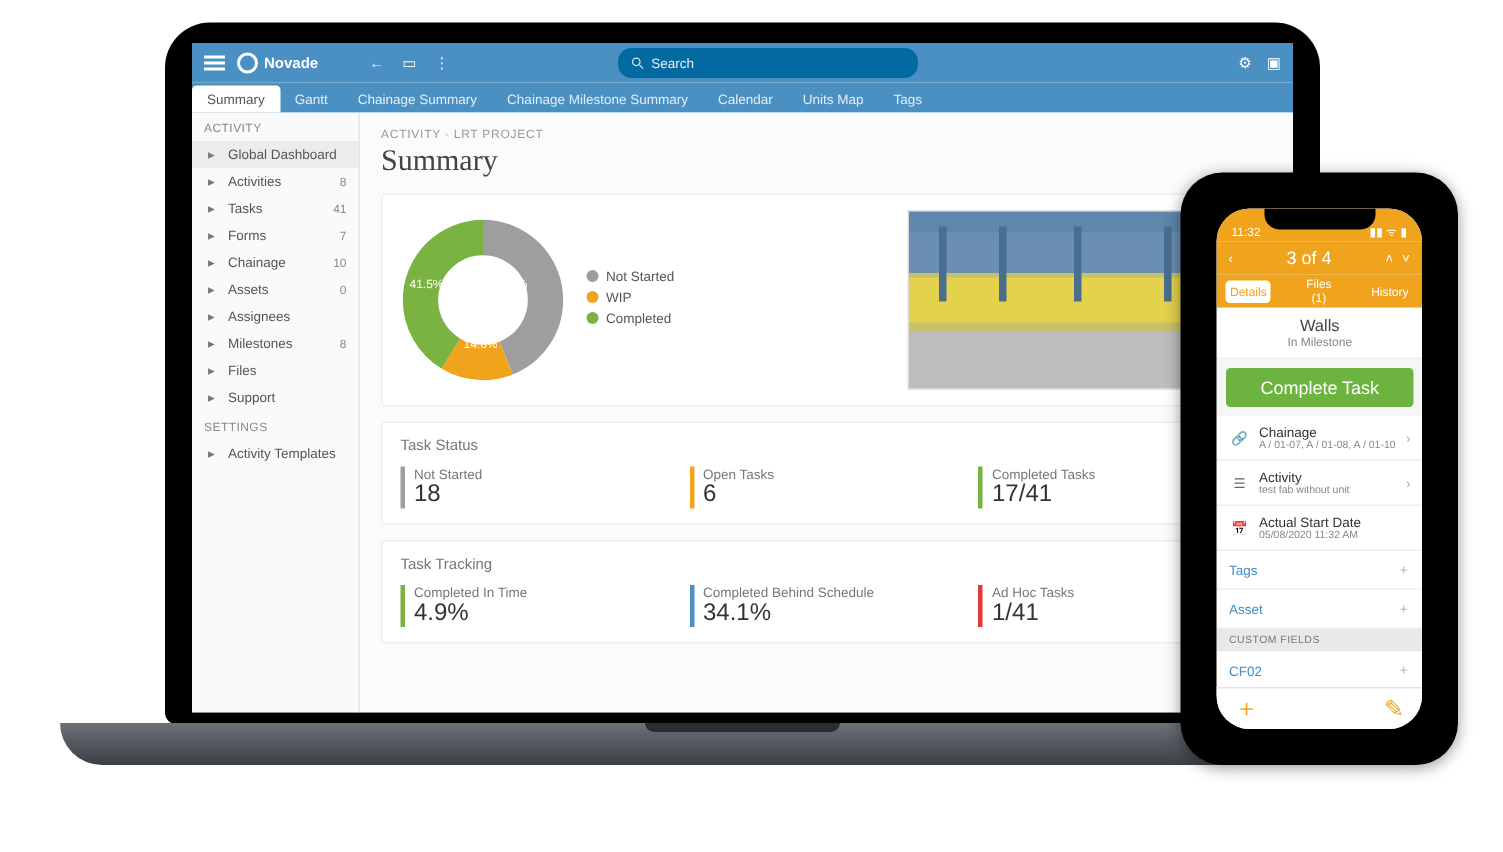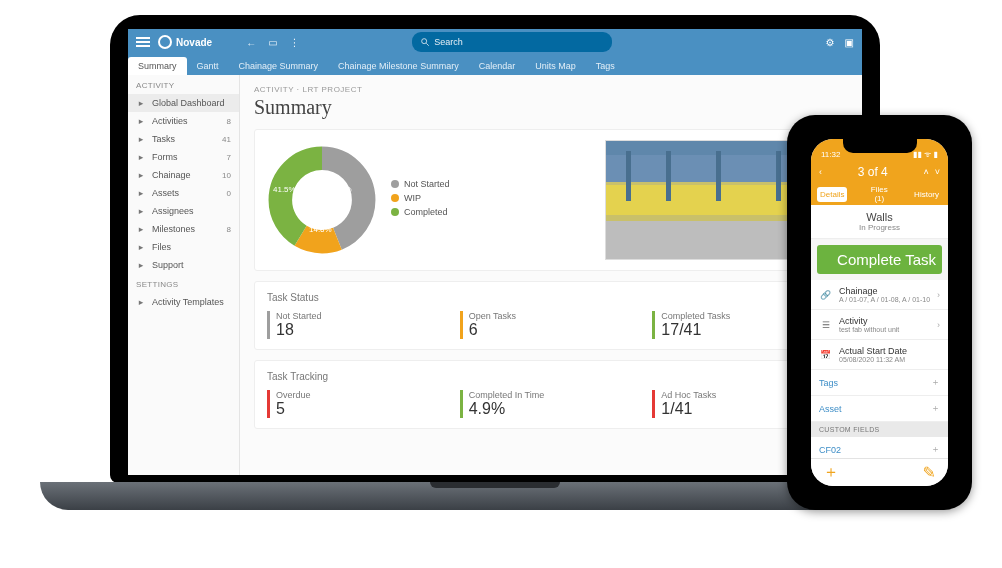--- a/index.html
+++ b/index.html
@@ -72,21 +72,21 @@
 .p-status{height:22px;background:#f0a41d;display:flex;align-items:flex-end;justify-content:space-between;padding:0 10px 2px;font-size:8px;color:#fff}
 .p-nav{height:22px;background:#f0a41d;display:flex;align-items:center;color:#fff;padding:0 8px;gap:6px}
 .p-nav .ttl{flex:1;text-align:center;font-size:12px}
 .p-tabs{height:22px;background:#f0a41d;display:flex;align-items:center;gap:20px;padding:0 6px}
 .p-tab{flex:1;text-align:center;font-size:8px;padding:3px;border-radius:3px;color:#fff}
 .p-tab.active{background:#fff;color:#f0a41d}
 .p-body{flex:1;overflow:auto;background:#f6f6f6}
 .p-hdr{text-align:center;padding:6px;background:#fff;border-bottom:1px solid #eee}
 .p-hdr .t{font-size:11px;color:#444}
 .p-hdr .s{font-size:8px;color:#888}
-.p-btn{margin:6px;background:#6cb33f;color:#fff;text-align:right;padding:6px;border-radius:3px;font-size:15px}
+.p-btn{margin:6px;background:#6cb33f;color:#fff;text-align:center;padding:6px;border-radius:3px;font-size:12px}
 .p-row{background:#fff;border-bottom:1px solid #eee;display:flex;align-items:center;padding:6px 8px;gap:6px}
 .p-row .pic{width:14px;height:14px;color:#666;display:flex;align-items:center;justify-content:center}
 .p-row .ptxt{flex:1}
 .p-row .pt{font-size:9px;color:#333}
 .p-row .ps{font-size:7px;color:#888}
 .p-row .chev{color:#aaa}
 .p-row.link .pt{color:#3e8ec7}
 .p-sec{background:#e9e9e9;padding:4px 8px;font-size:7px;color:#777;letter-spacing:.3px}
 .p-footer{height:28px;background:#fff;border-top:1px solid #e3e3e3;display:flex;align-items:center;justify-content:space-between;padding:0 12px;color:#f0a41d;font-size:16px}
 </style>
@@ -257,29 +257,29 @@
                     <div class="val">17/41</div>
                   </div>
                 </div>
               </div>
           </div>
 
           <div class="card">
             <div class="card-h">Task Tracking</div>
             <div class="stat-grid" id="stats-tracking">
                 <div class="stat">
-                  <div class="bar" style="border-color:#e53935">
-                    <div class="lbl">Overdue</div>
-                    <div class="val">5</div>
-                  </div>
-                </div>
-                <div class="stat">
                   <div class="bar" style="border-color:#7bb342">
                     <div class="lbl">Completed In Time</div>
                     <div class="val">4.9%</div>
+                  </div>
+                </div>
+                <div class="stat">
+                  <div class="bar" style="border-color:#4a90c2">
+                    <div class="lbl">Completed Behind Schedule</div>
+                    <div class="val">34.1%</div>
                   </div>
                 </div>
                 <div class="stat">
                   <div class="bar" style="border-color:#e53935">
                     <div class="lbl">Ad Hoc Tasks</div>
                     <div class="val">1/41</div>
                   </div>
                 </div>
               </div>
           </div>
@@ -306,21 +306,21 @@
       <span>˅</span>
     </div>
     <div class="p-tabs" id="p-tabs">
         <div class="p-tab active">Details</div>
         <div class="p-tab">Files (1)</div>
         <div class="p-tab">History</div>
       </div>
     <div class="p-body">
       <div class="p-hdr">
         <div class="t">Walls</div>
-        <div class="s">In Progress</div>
+        <div class="s">In Milestone</div>
       </div>
       <div class="p-btn">Complete Task</div>
       <div id="p-rows">
           <div class="p-row">
             <div class="pic">🔗</div>
             <div class="ptxt">
               <div class="pt">Chainage</div>
               <div class="ps">A / 01-07, A / 01-08, A / 01-10</div>
             </div>
             <div class="chev">›</div>

